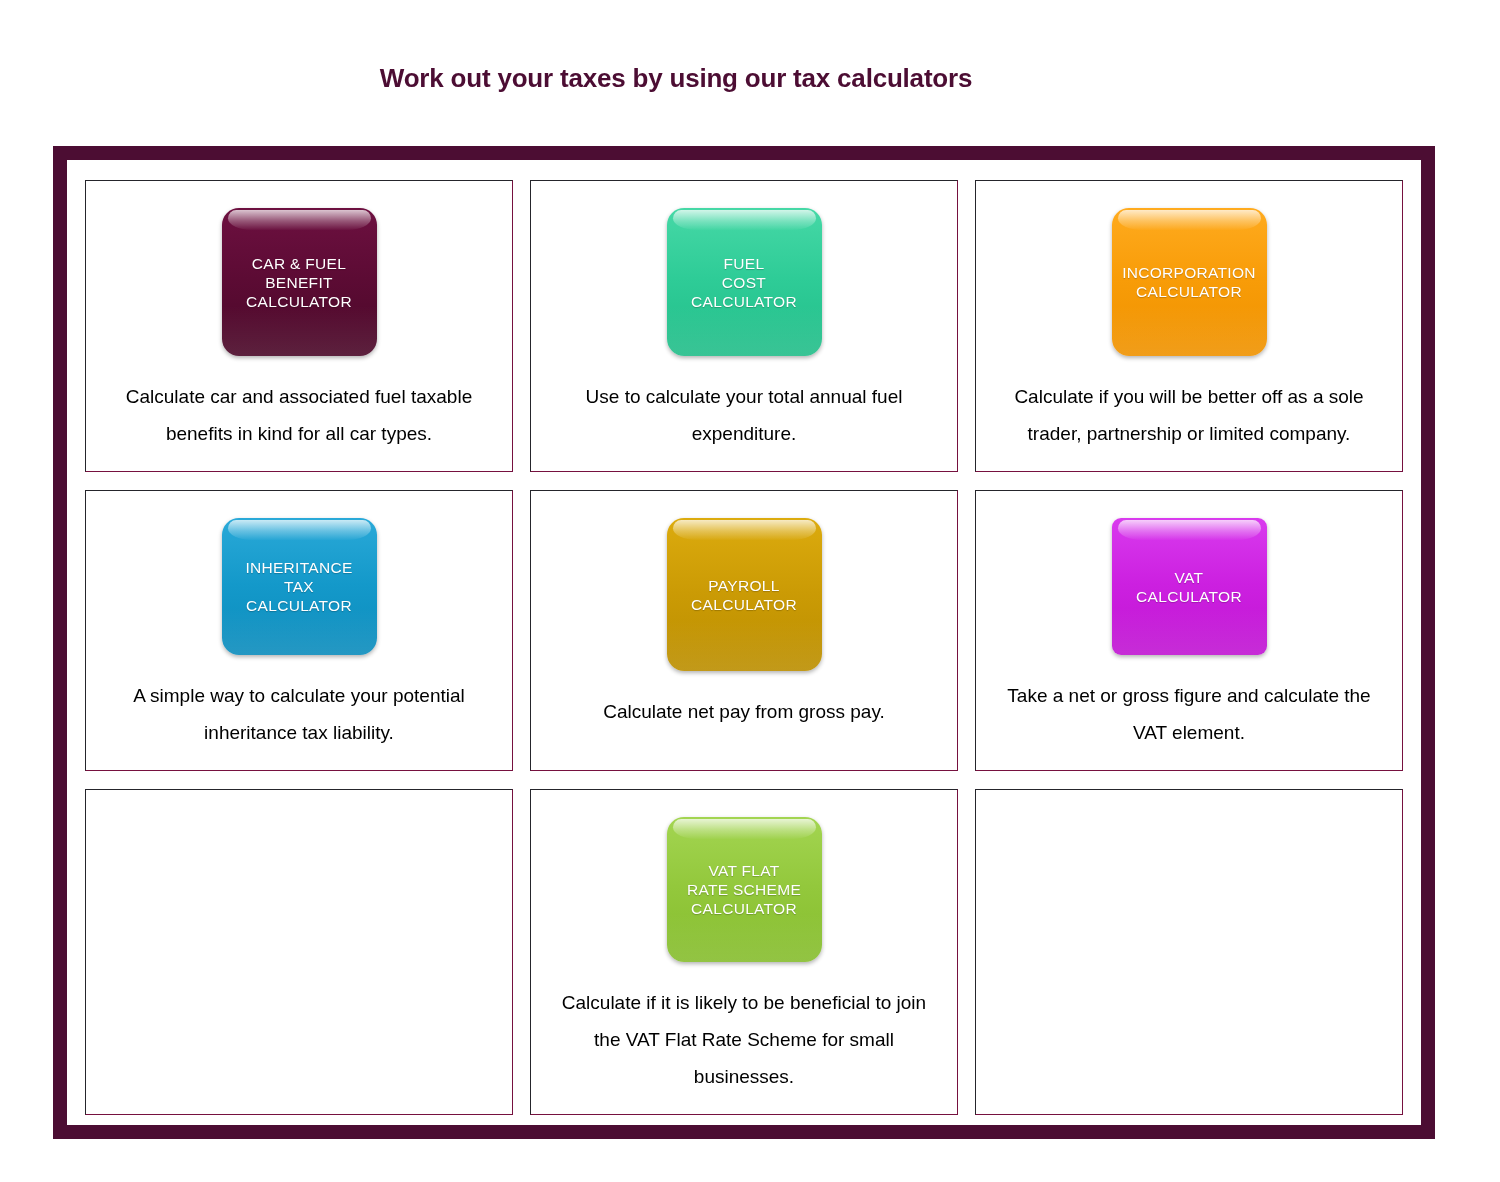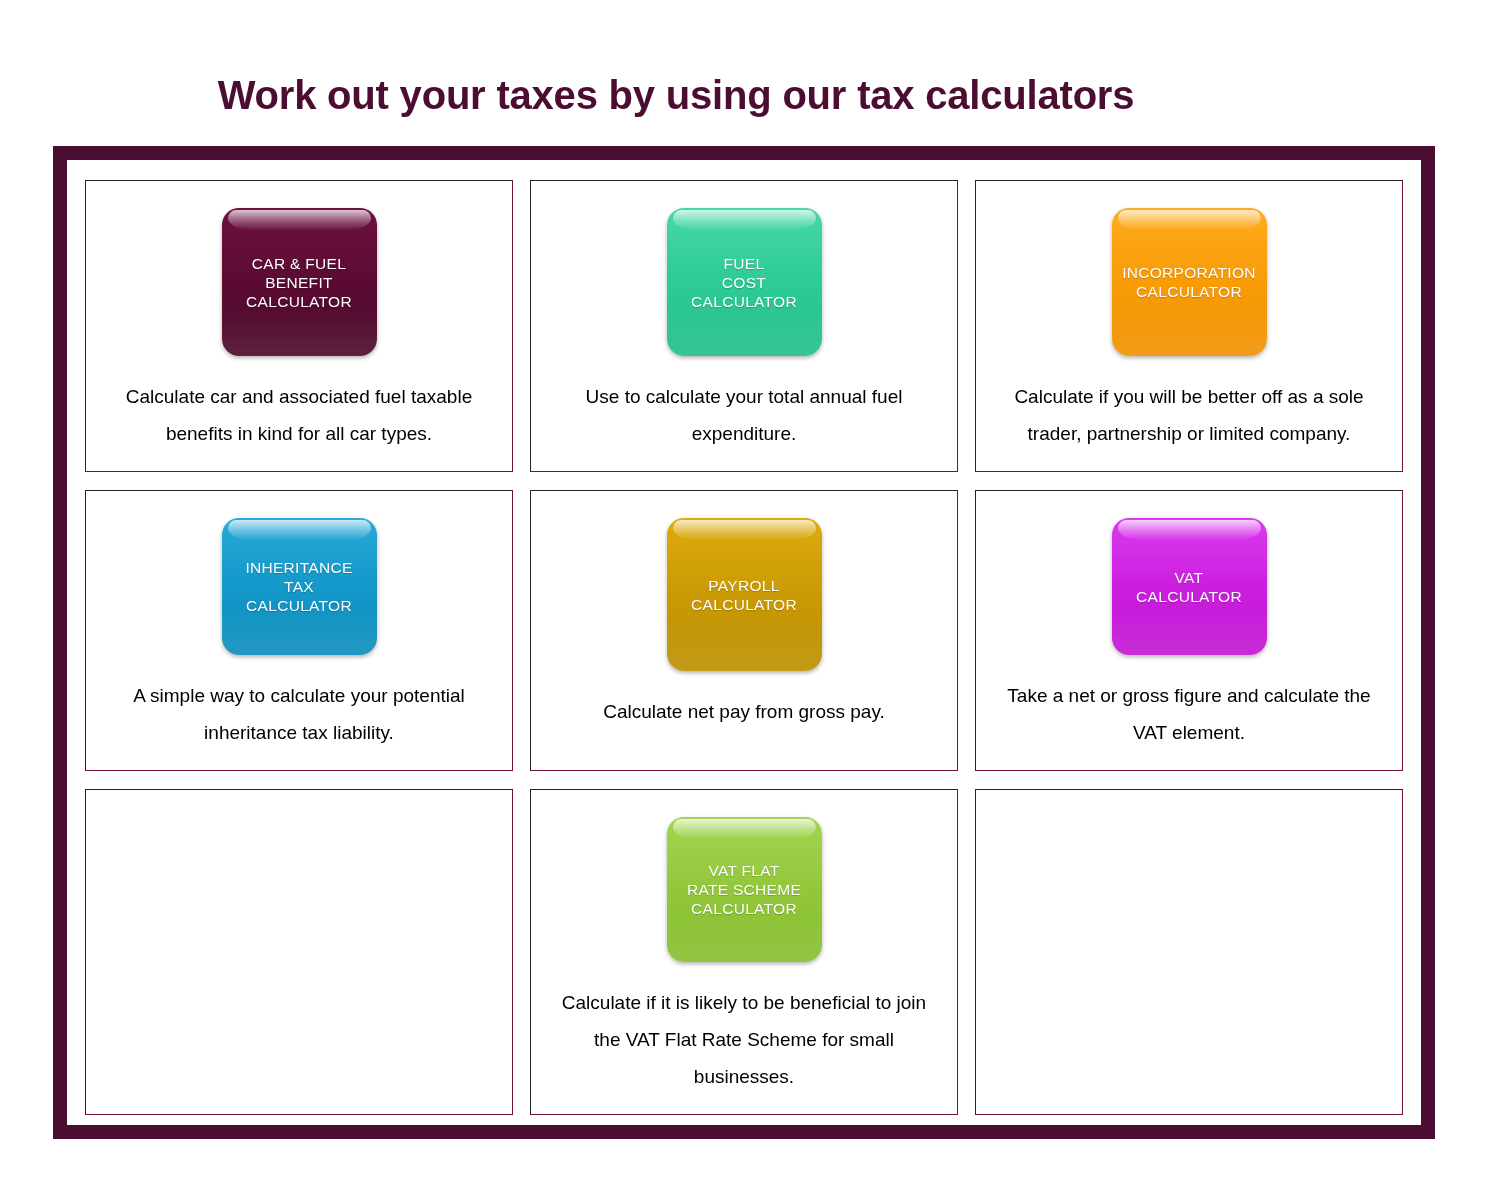--- a/index.html
+++ b/index.html
@@ -21,21 +21,21 @@
     box-sizing: border-box;
   }
 
   
   .page-title {
     position: absolute;
     top: 46px;
     left: 0;
     width: 1352px;
     text-align: center;
-    font-size: 40px;
+    font-size: 26px;
     font-weight: bold;
     letter-spacing: -0.2px;
     color: #4c0d33;
     font-family: "Liberation Sans", sans-serif;
   }
 
   
   .frame {
     position: absolute;
     left: 53px;
@@ -184,21 +184,21 @@
           <p class="card-desc">A simple way to calculate your potential inheritance tax liability.</p>
         </div>
         <div class="card">
           <button class="calc-btn" style="background: linear-gradient(rgb(220, 171, 14) 0%, rgb(203, 155, 5) 48%, rgb(187, 142, 0) 100%);">
             <span class="calc-btn-label">PAYROLL
 CALCULATOR</span>
           </button>
           <p class="card-desc">Calculate net pay from gross pay.</p>
         </div>
         <div class="card">
-          <button class="calc-btn" style="background: linear-gradient(rgb(217, 59, 238) 0%, rgb(204, 32, 224) 48%, rgb(192, 21, 210) 100%);">
+          <button class="calc-btn" style="background: linear-gradient(rgb(217, 59, 238) 0%, rgb(204, 32, 224) 48%, rgb(192, 21, 210) 100%); border-radius: 9px;">
             <span class="calc-btn-label">VAT
 CALCULATOR</span>
           </button>
           <p class="card-desc">Take a net or gross figure and calculate the VAT element.</p>
         </div>
         <div class="card empty"></div>
         <div class="card">
           <button class="calc-btn" style="background: linear-gradient(rgb(163, 213, 81) 0%, rgb(147, 200, 60) 48%, rgb(134, 189, 46) 100%);">
             <span class="calc-btn-label">VAT FLAT
 RATE SCHEME

